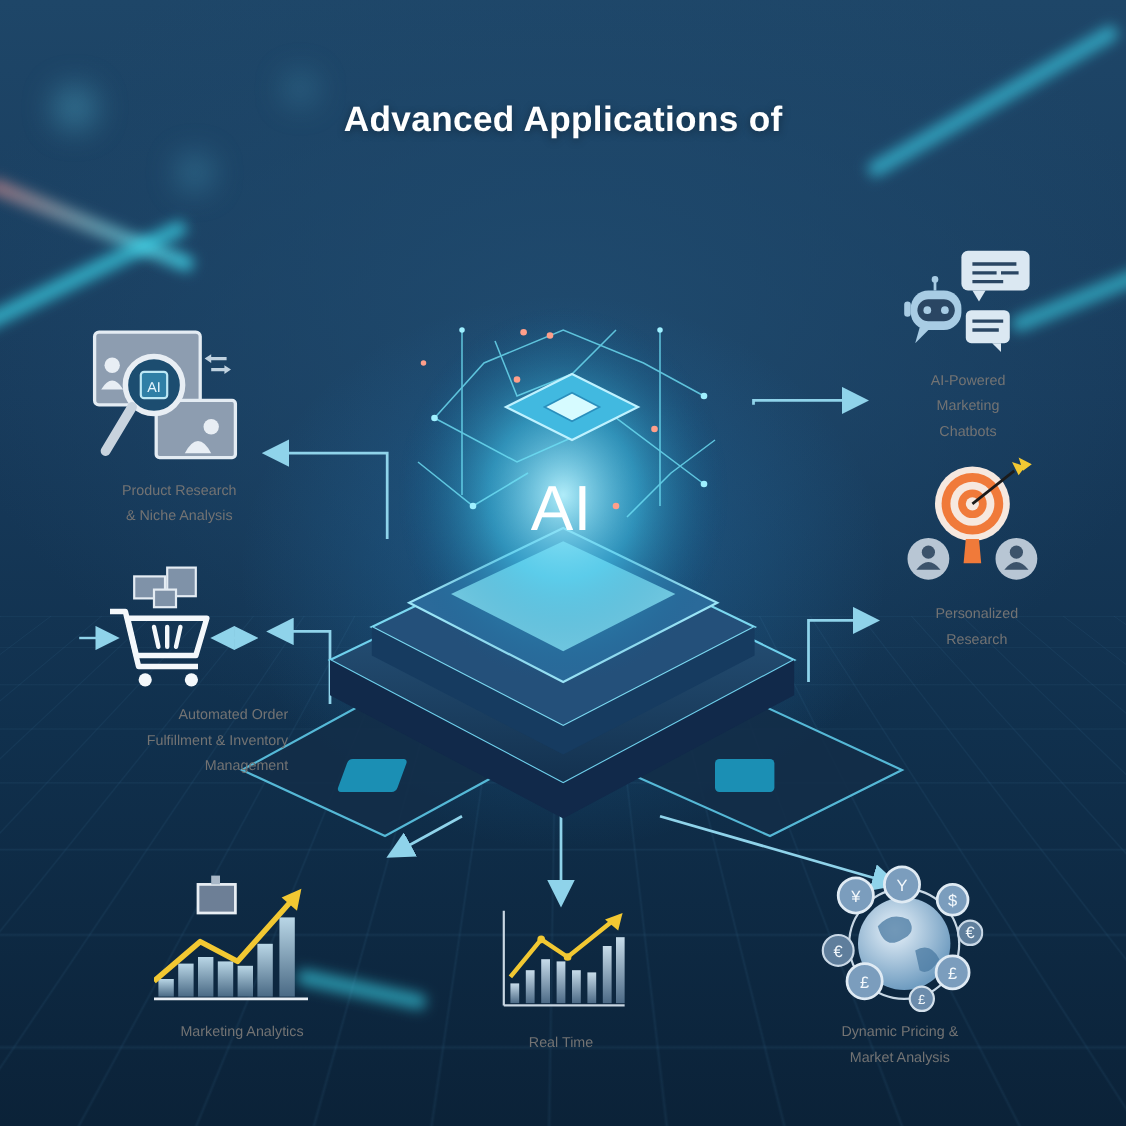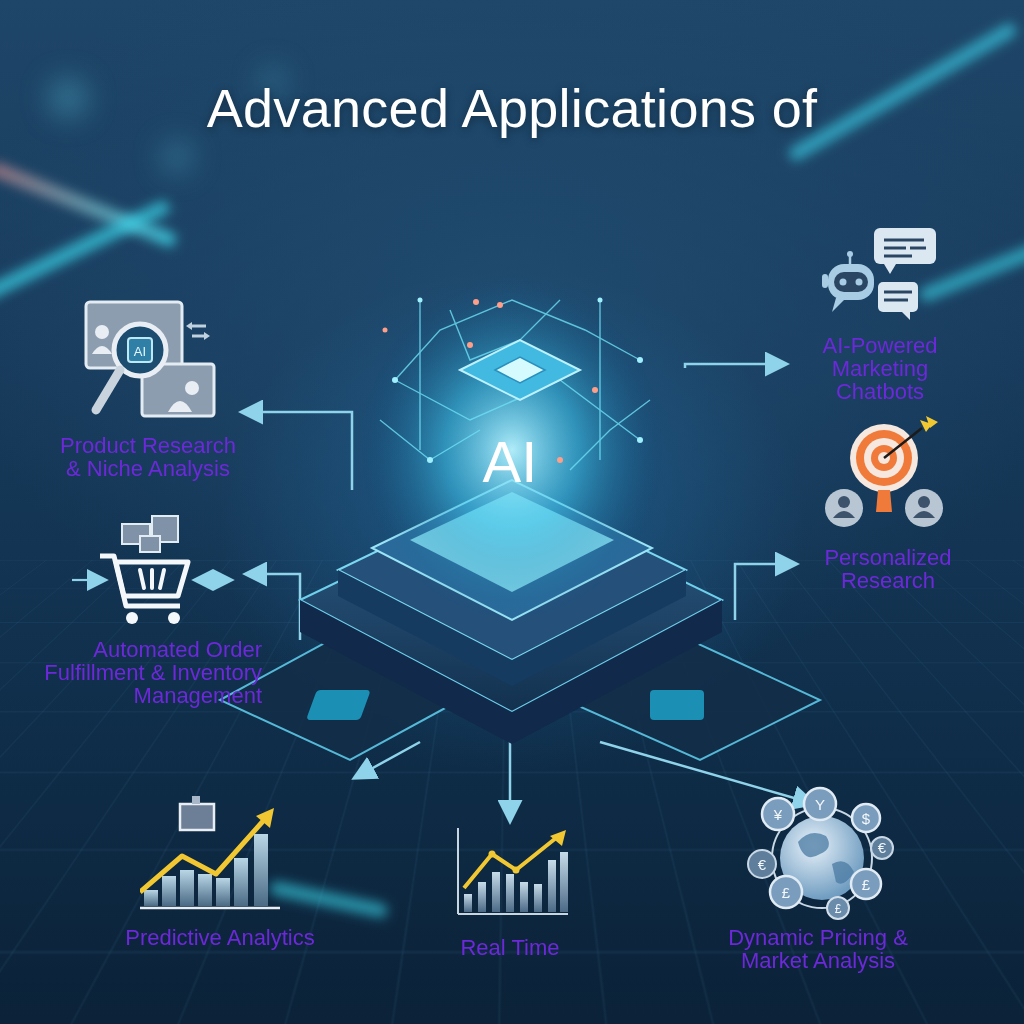--- a/index.html
+++ b/index.html
@@ -9,23 +9,23 @@
       radial-gradient(ellipse 420px 360px at 512px 520px, rgba(40,140,210,0.35), transparent 70%),
       radial-gradient(ellipse 700px 500px at 512px 300px, #1f4a6e, transparent 80%),
       linear-gradient(180deg,#1e4668 0%,#183b5c 35%,#10304d 65%,#0b2238 100%);}
   .glow{position:absolute;border-radius:50%;filter:blur(14px);pointer-events:none;}
   .streak{position:absolute;height:14px;border-radius:8px;filter:blur(6px);transform-origin:left center;pointer-events:none;}
   .grid{position:absolute;left:0;top:560px;width:1024px;height:464px;
     background-image:
       linear-gradient(rgba(90,170,220,0.07) 1px,transparent 1px),
       linear-gradient(90deg,rgba(90,170,220,0.07) 1px,transparent 1px);
     background-size:46px 46px;transform:perspective(500px) rotateX(55deg);transform-origin:top center;}
-  .title{position:absolute;left:0;top:82px;width:1024px;text-align:center;font-weight:400;
-    font-size:54px;line-height:52px;letter-spacing:0.3px;text-shadow:0 2px 8px rgba(0,0,0,0.35);}
-  .label{position:absolute;text-align:center;font-size:22px;line-height:23px;color:#6d28d9;}
+  .title{position:absolute;left:0;top:82px;width:1024px;text-align:center;font-weight:700;
+    font-size:32px;line-height:52px;letter-spacing:0.3px;text-shadow:0 2px 8px rgba(0,0,0,0.35);}
+  .label{position:absolute;text-align:center;font-size:13px;line-height:23px;color:#737373;}
   .icon{position:absolute;}
   .arrows{position:absolute;left:0;top:0;}
   .core{position:absolute;left:0;top:0;}
 </style>
 </head>
 <body>
 
 <div class="glow" style="left:48px;top:78px;width:40px;height:40px;background:rgba(80,170,200,0.45);"></div>
 <div class="glow" style="left:160px;top:140px;width:34px;height:34px;background:rgba(80,170,200,0.35);"></div>
 <div class="glow" style="left:258px;top:66px;width:30px;height:30px;background:rgba(80,170,200,0.3);"></div>
@@ -127,21 +127,21 @@
     <path d="M12,56 Q22,40 32,56 z" fill="#e8eef4"></path>
   <circle cx="112" cy="90" r="7" fill="#e8eef4"></circle>
     <path d="M88,114 Q100,92 112,114 z" fill="#e8eef4"></path>
   <circle cx="60" cy="52" r="26" fill="#1c4d70" stroke="#e8eef4" stroke-width="5"></circle>
   <rect x="48" y="40" width="24" height="24" rx="3" fill="#2f7fa6" stroke="#bde8f5" stroke-width="2"></rect>
   <text x="60" y="58" text-anchor="middle" font-size="13" font-family="Liberation Sans, sans-serif" fill="#e6f7ff">AI</text>
   <line x1="40" y1="72" x2="16" y2="112" stroke="#c8d3de" stroke-width="9" stroke-linecap="round"></line>
   <path d="M110,28 L126,28 M112,38 L126,38" stroke="#c0d2e0" stroke-width="3"></path>
   <path d="M106,28 L112,24 L112,32 z M130,38 L124,34 L124,42 z" fill="#c0d2e0"></path>
 </svg>
-<div class="label" style="left:48px;top:434px;width:200px;text-align:center;">
+<div class="label" style="left:63px;top:434px;width:200px;text-align:center;">
   <div>Product Research</div>
   <div>&amp; Niche Analysis</div>
 </div>
 
 <svg class="icon" style="left:96px;top:514px;" width="100" height="112" viewBox="0 0 100 112">
   <rect x="26" y="10" width="28" height="20" fill="#7f92a8" stroke="#e4ecf3" stroke-width="2"></rect>
   <rect x="56" y="2" width="26" height="26" fill="#7f92a8" stroke="#e4ecf3" stroke-width="2"></rect>
   <rect x="44" y="22" width="20" height="16" fill="#7f92a8" stroke="#e4ecf3" stroke-width="2"></rect>
   <path d="M4,42 L18,42 L30,92 L84,92" stroke="#f4f8fb" stroke-width="5" fill="none" stroke-linejoin="round"></path>
   <path d="M20,48 L92,48 L82,82 L28,82 z" stroke="#f4f8fb" stroke-width="5" fill="none" stroke-linejoin="round"></path>
@@ -171,21 +171,21 @@
       <rect x="58" y="80" width="14" height="32"></rect>
     <rect x="76" y="84" width="14" height="28"></rect>
       <rect x="94" y="64" width="14" height="48"></rect>
     <rect x="114" y="40" width="14" height="72"></rect>
   </g>
   <line x1="0" y1="114" x2="140" y2="114" stroke="#e8eef4" stroke-width="2.5"></line>
   <path d="M0,98 L42,62 L76,80 L124,26" stroke="#f2c832" stroke-width="5" fill="none" stroke-linejoin="round"></path>
   <path d="M116,22 L134,14 L130,34 z" fill="#f2c832"></path>
 </svg>
 <div class="label" style="left:110px;top:926px;width:220px;">
-  <div>Predictive Analytics</div>
+  <div>Marketing Analytics</div>
 </div>
 
 <svg class="icon" style="left:456px;top:826px;" width="112" height="94" viewBox="0 0 112 94">
   <defs>
       <linearGradient id="barG2" x1="0" y1="0" x2="0" y2="1">
         <stop offset="0%" stop-color="#c7dcea"></stop>
         <stop offset="100%" stop-color="#4c6a86"></stop>
       </linearGradient>
     </defs>
   <line x1="2" y1="2" x2="2" y2="88" stroke="#c8d6e2" stroke-width="2"></line>

